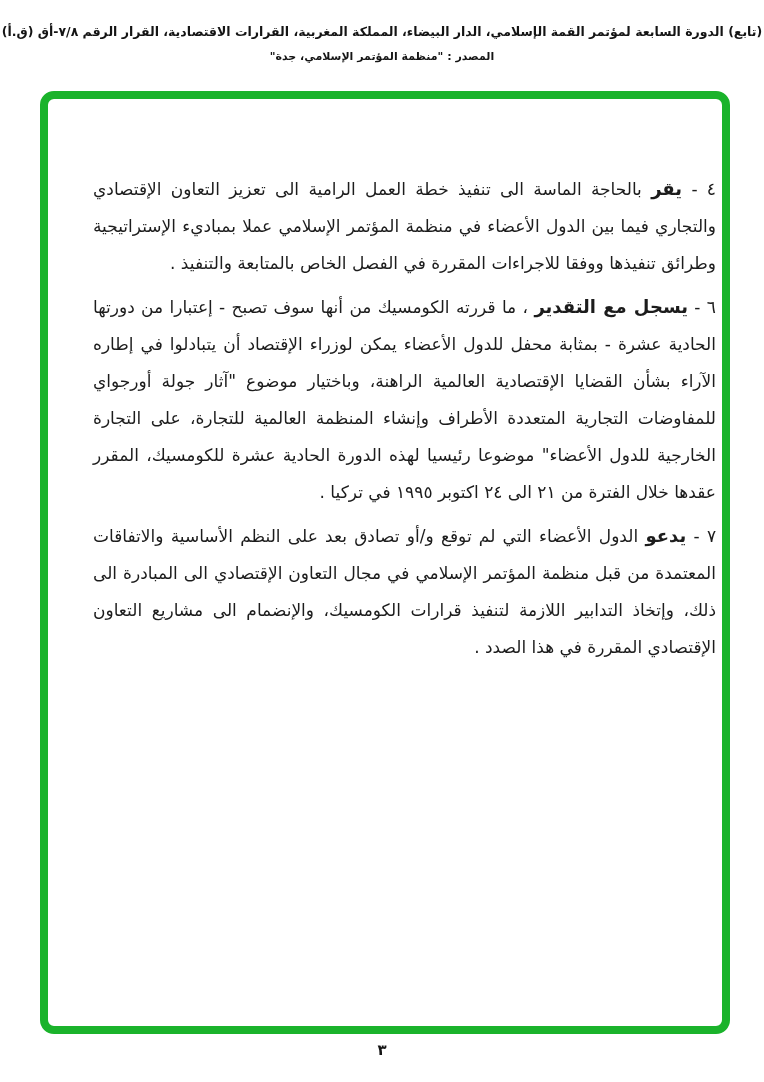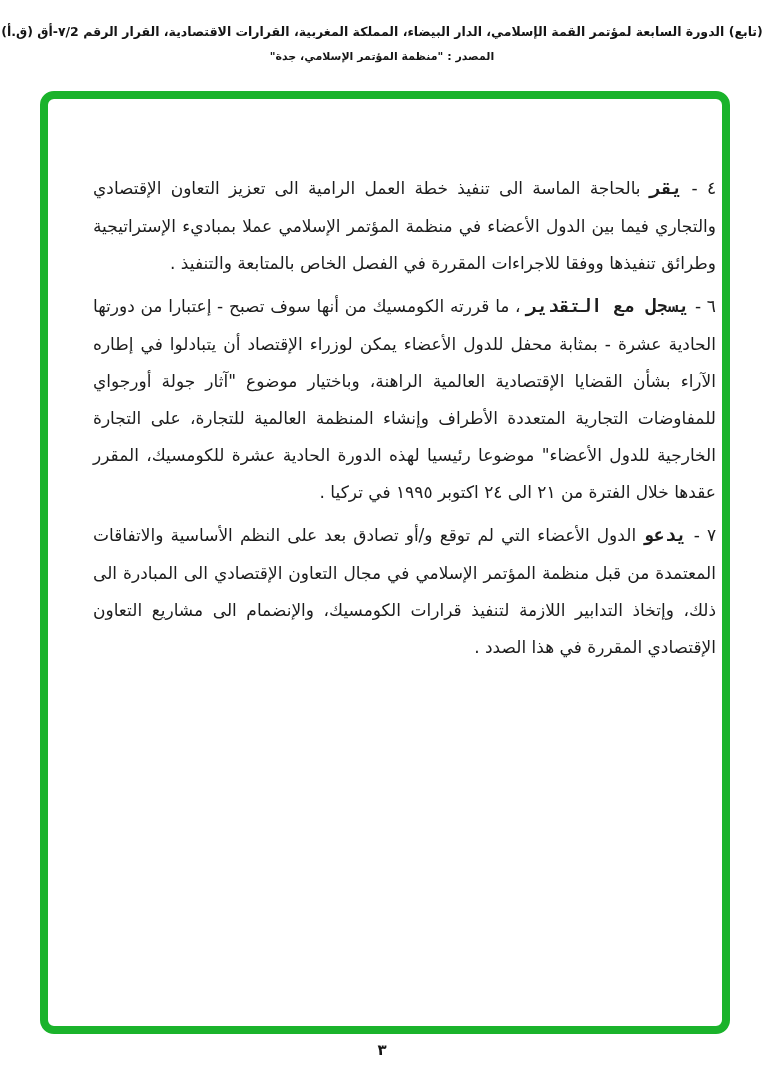--- a/index.html
+++ b/index.html
@@ -22,32 +22,32 @@
   }
   .content{
     position:absolute;top:170px;left:93px;right:48px;
     direction:rtl;
   }
   .resolution-item{margin:0 0 6px 0;}
   .resolution-item p{
     margin:0;font-size:17px;line-height:37px;
     text-align:justify;text-justify:inter-word;
   }
-  .item-lead{font-weight:bold;font-size:18px;font-family:Liberation Mono, monospace;}
+  .item-lead{font-weight:bold;font-size:18px;}
   .item-marker{font-weight:normal;}
   .page-number{
     position:absolute;top:1041px;left:0;right:0;
     text-align:center;font-size:15px;font-weight:bold;color:#141414;
   }
 </style>
 </head>
 <body style="color: rgb(28, 28, 28);">
 
 <div class="header">
-  <div class="header-line1">(تابع) الدورة السابعة لمؤتمر القمة الإسلامي، الدار البيضاء، المملكة المغربية، القرارات الاقتصادية، القرار الرقم ٧/2-أق (ق.أ)</div>
+  <div class="header-line1">(تابع) الدورة السابعة لمؤتمر القمة الإسلامي، الدار البيضاء، المملكة المغربية، القرارات الاقتصادية، القرار الرقم ٧/٨-أق (ق.أ)</div>
   <div class="header-line2">المصدر : "منظمة المؤتمر الإسلامي، جدة"</div>
 </div>
 
 <div class="frame" style="border-color: rgb(26, 179, 43);"></div>
 
 <div class="content">
   <div class="resolution-item">
     <p><span class="item-marker">٤ -</span> <span class="item-lead">يقر</span> <span class="item-text">بالحاجة الماسة الى تنفيذ خطة العمل الرامية الى تعزيز التعاون الإقتصادي والتجاري فيما بين الدول الأعضاء في منظمة المؤتمر الإسلامي عملا بمباديء الإستراتيجية وطرائق تنفيذها ووفقا للاجراءات المقررة في الفصل الخاص بالمتابعة والتنفيذ .</span></p>
   </div>
 

